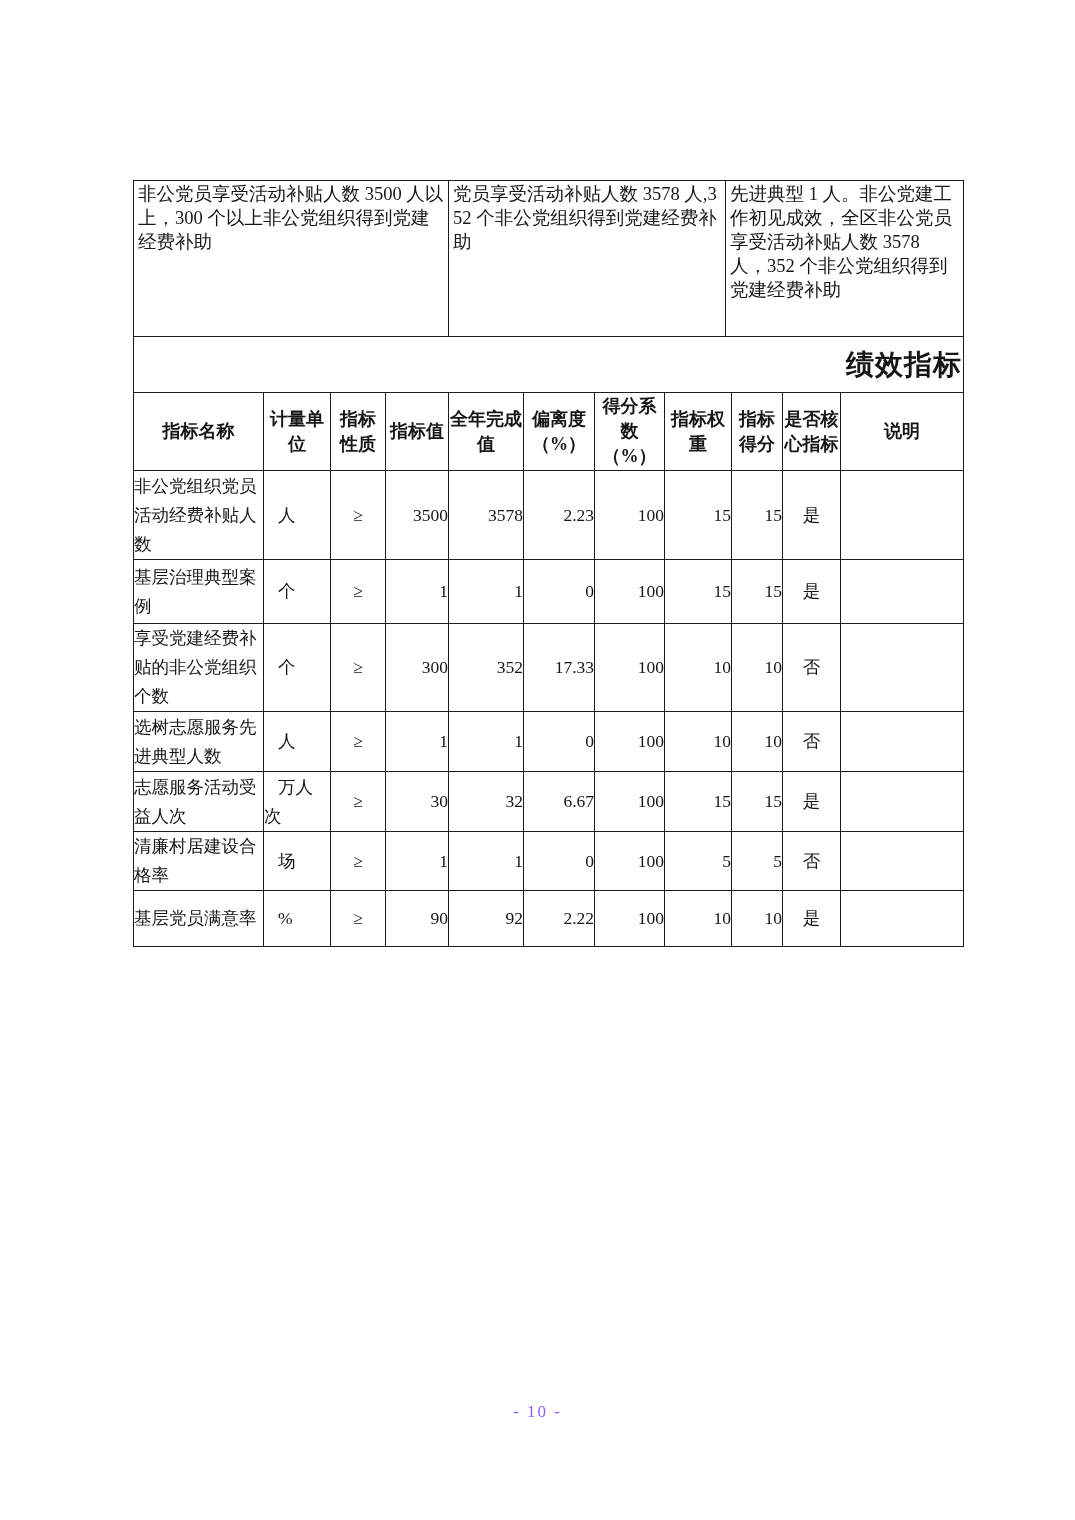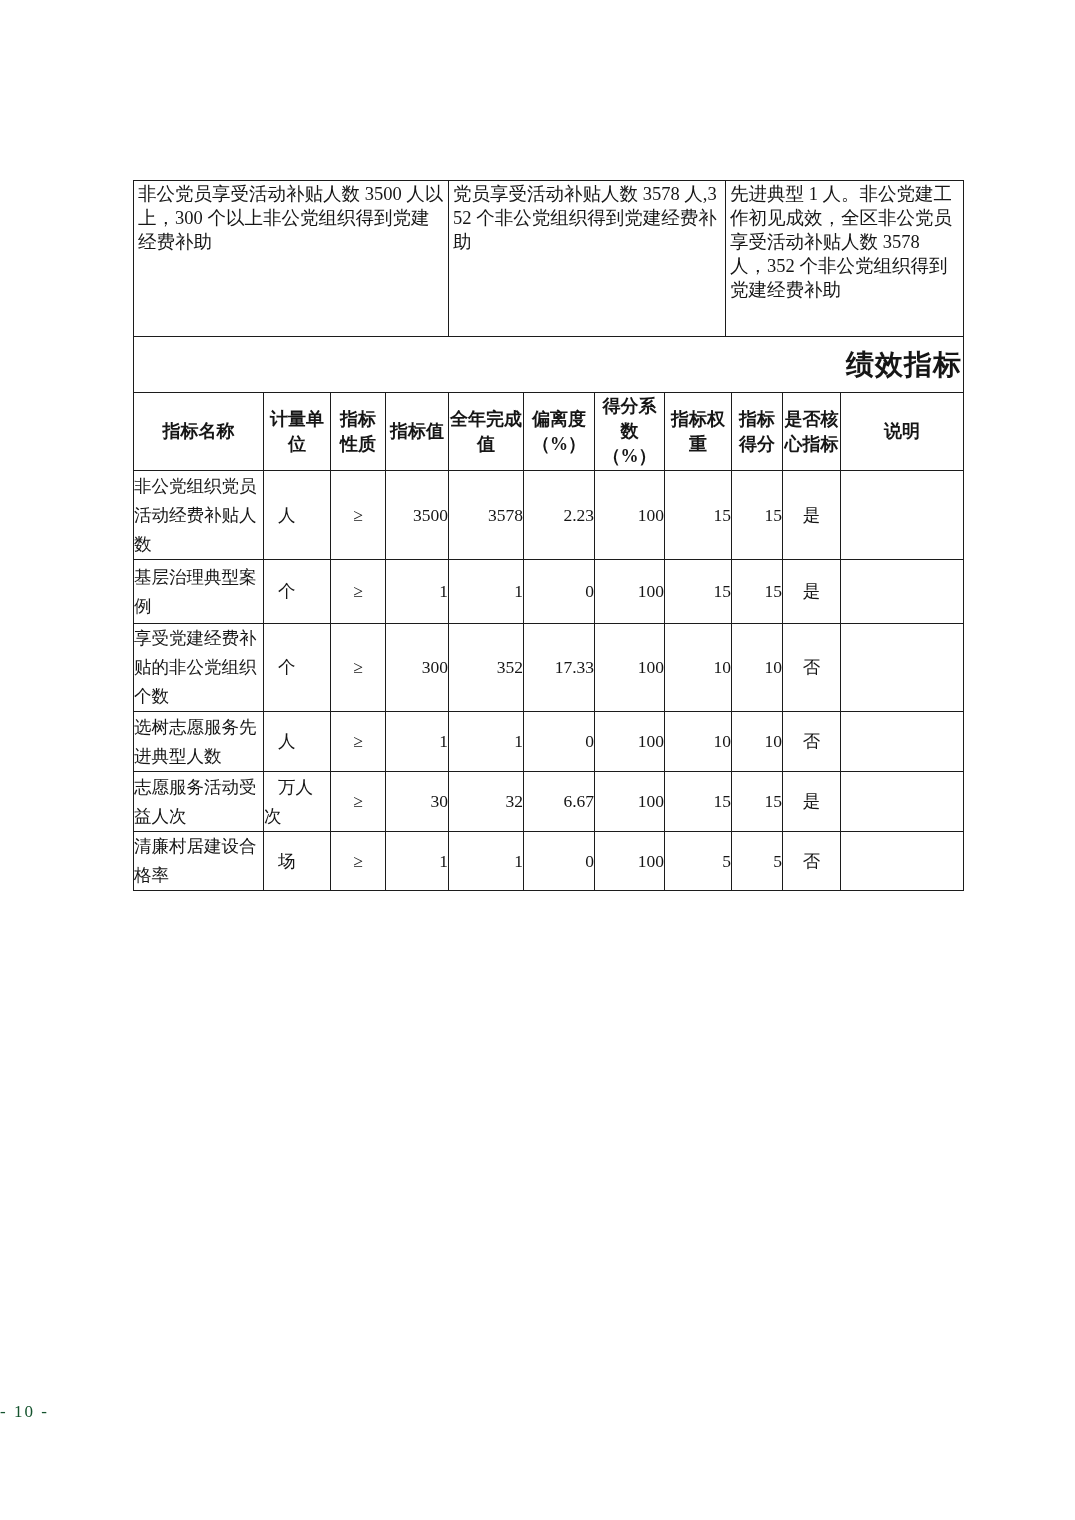--- a/index.html
+++ b/index.html
@@ -77,22 +77,23 @@
   .indicators tbody tr:nth-child(5) { height: 60px; }
   .indicators tbody tr:nth-child(6) { height: 56px; }
   .indicators tbody tr:nth-child(7) { height: 56px; }
   .indicators tbody tr:nth-child(8) { height: 29px; }
 
   .footer {
     position: absolute;
     top: 1402px;
     left: 0;
     width: 100%;
+    text-align: center;
     font-size: 17px;
-    color: #14532d;
+    color: #8b5cf6;
     letter-spacing: 2px;
   }
 </style>
 </head>
 <body>
 
 <div class="page">
   <div class="doc">
 
     <table class="carryover">
@@ -222,18 +223,31 @@
     <td class="c-num">1</td>
     <td class="c-num">0</td>
     <td class="c-num">100</td>
     <td class="c-num">5</td>
     <td class="c-num">5</td>
     <td class="c-core">否</td>
     <td class="c-note"></td>
   </tr>
 
 
+  <tr>
+    <td class="c-name">基层党员满意率</td>
+    <td class="c-unit">%</td>
+    <td class="c-nature">≥</td>
+    <td class="c-num">90</td>
+    <td class="c-num">92</td>
+    <td class="c-num">2.22</td>
+    <td class="c-num">100</td>
+    <td class="c-num">10</td>
+    <td class="c-num">10</td>
+    <td class="c-core">是</td>
+    <td class="c-note"></td>
+  </tr>
 </tbody>
     </table>
   </div>
 
   <div class="footer">- 10 -</div>
 </div>
 
 </body></html>

